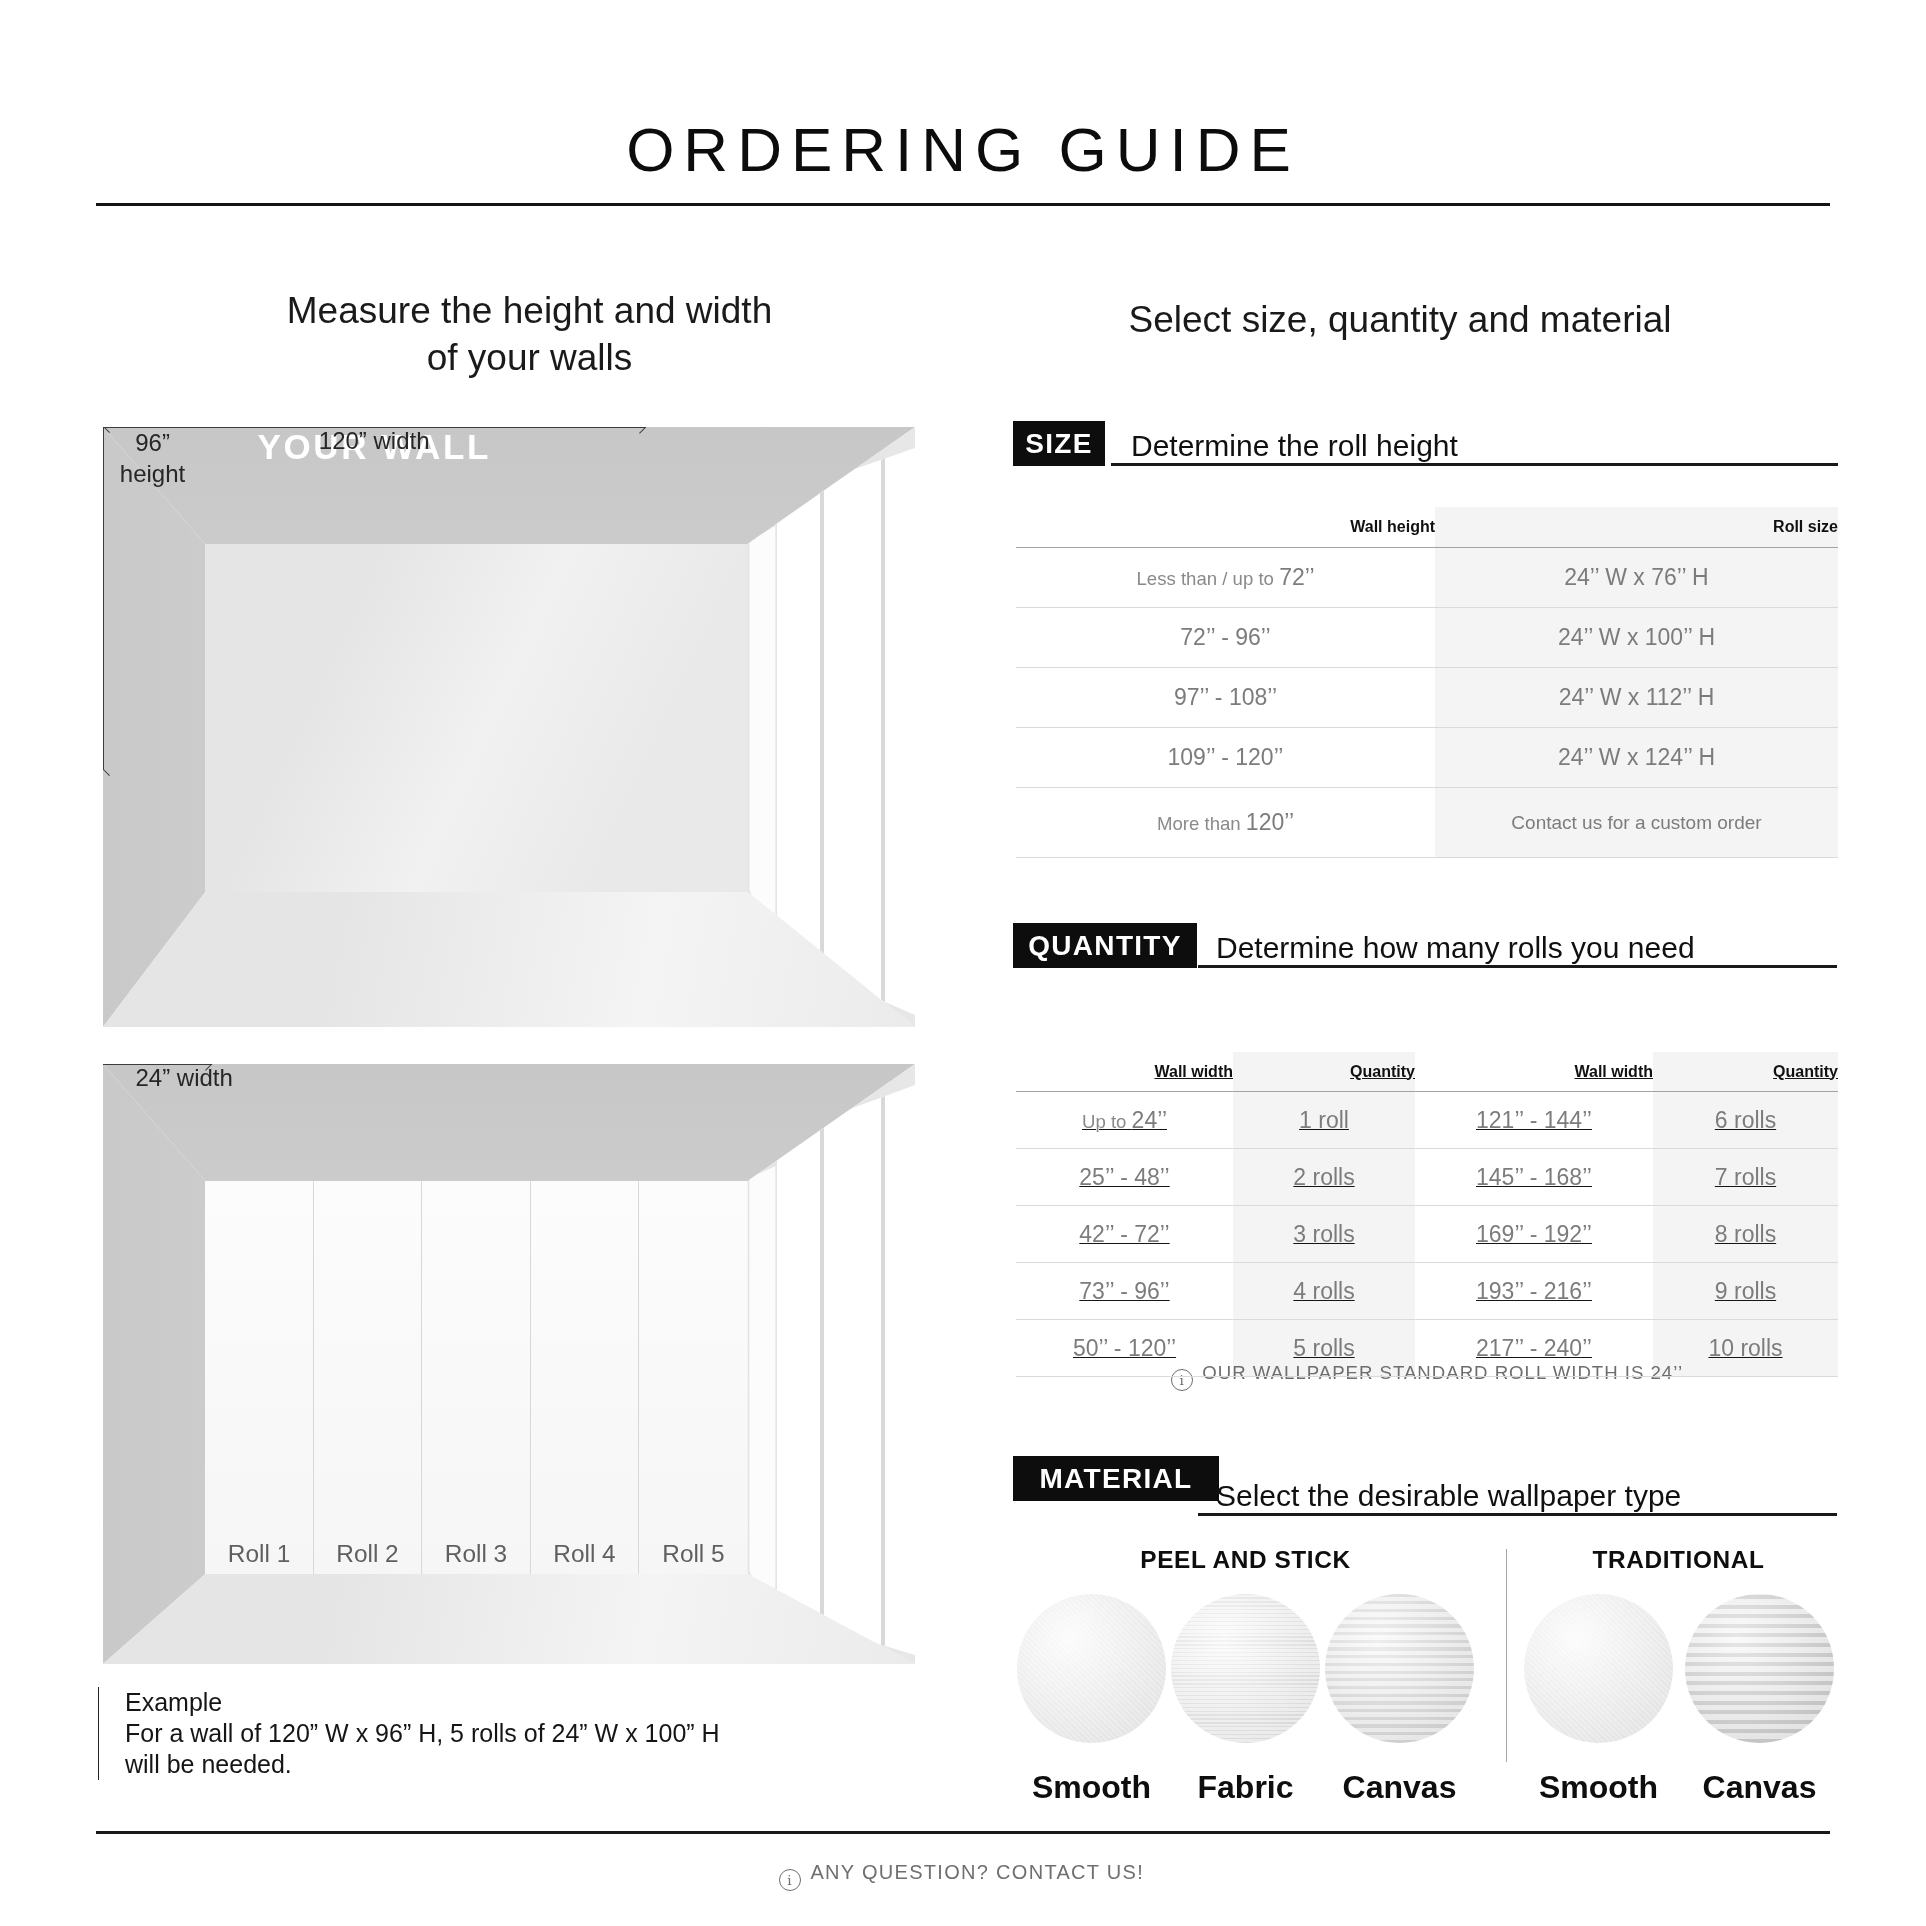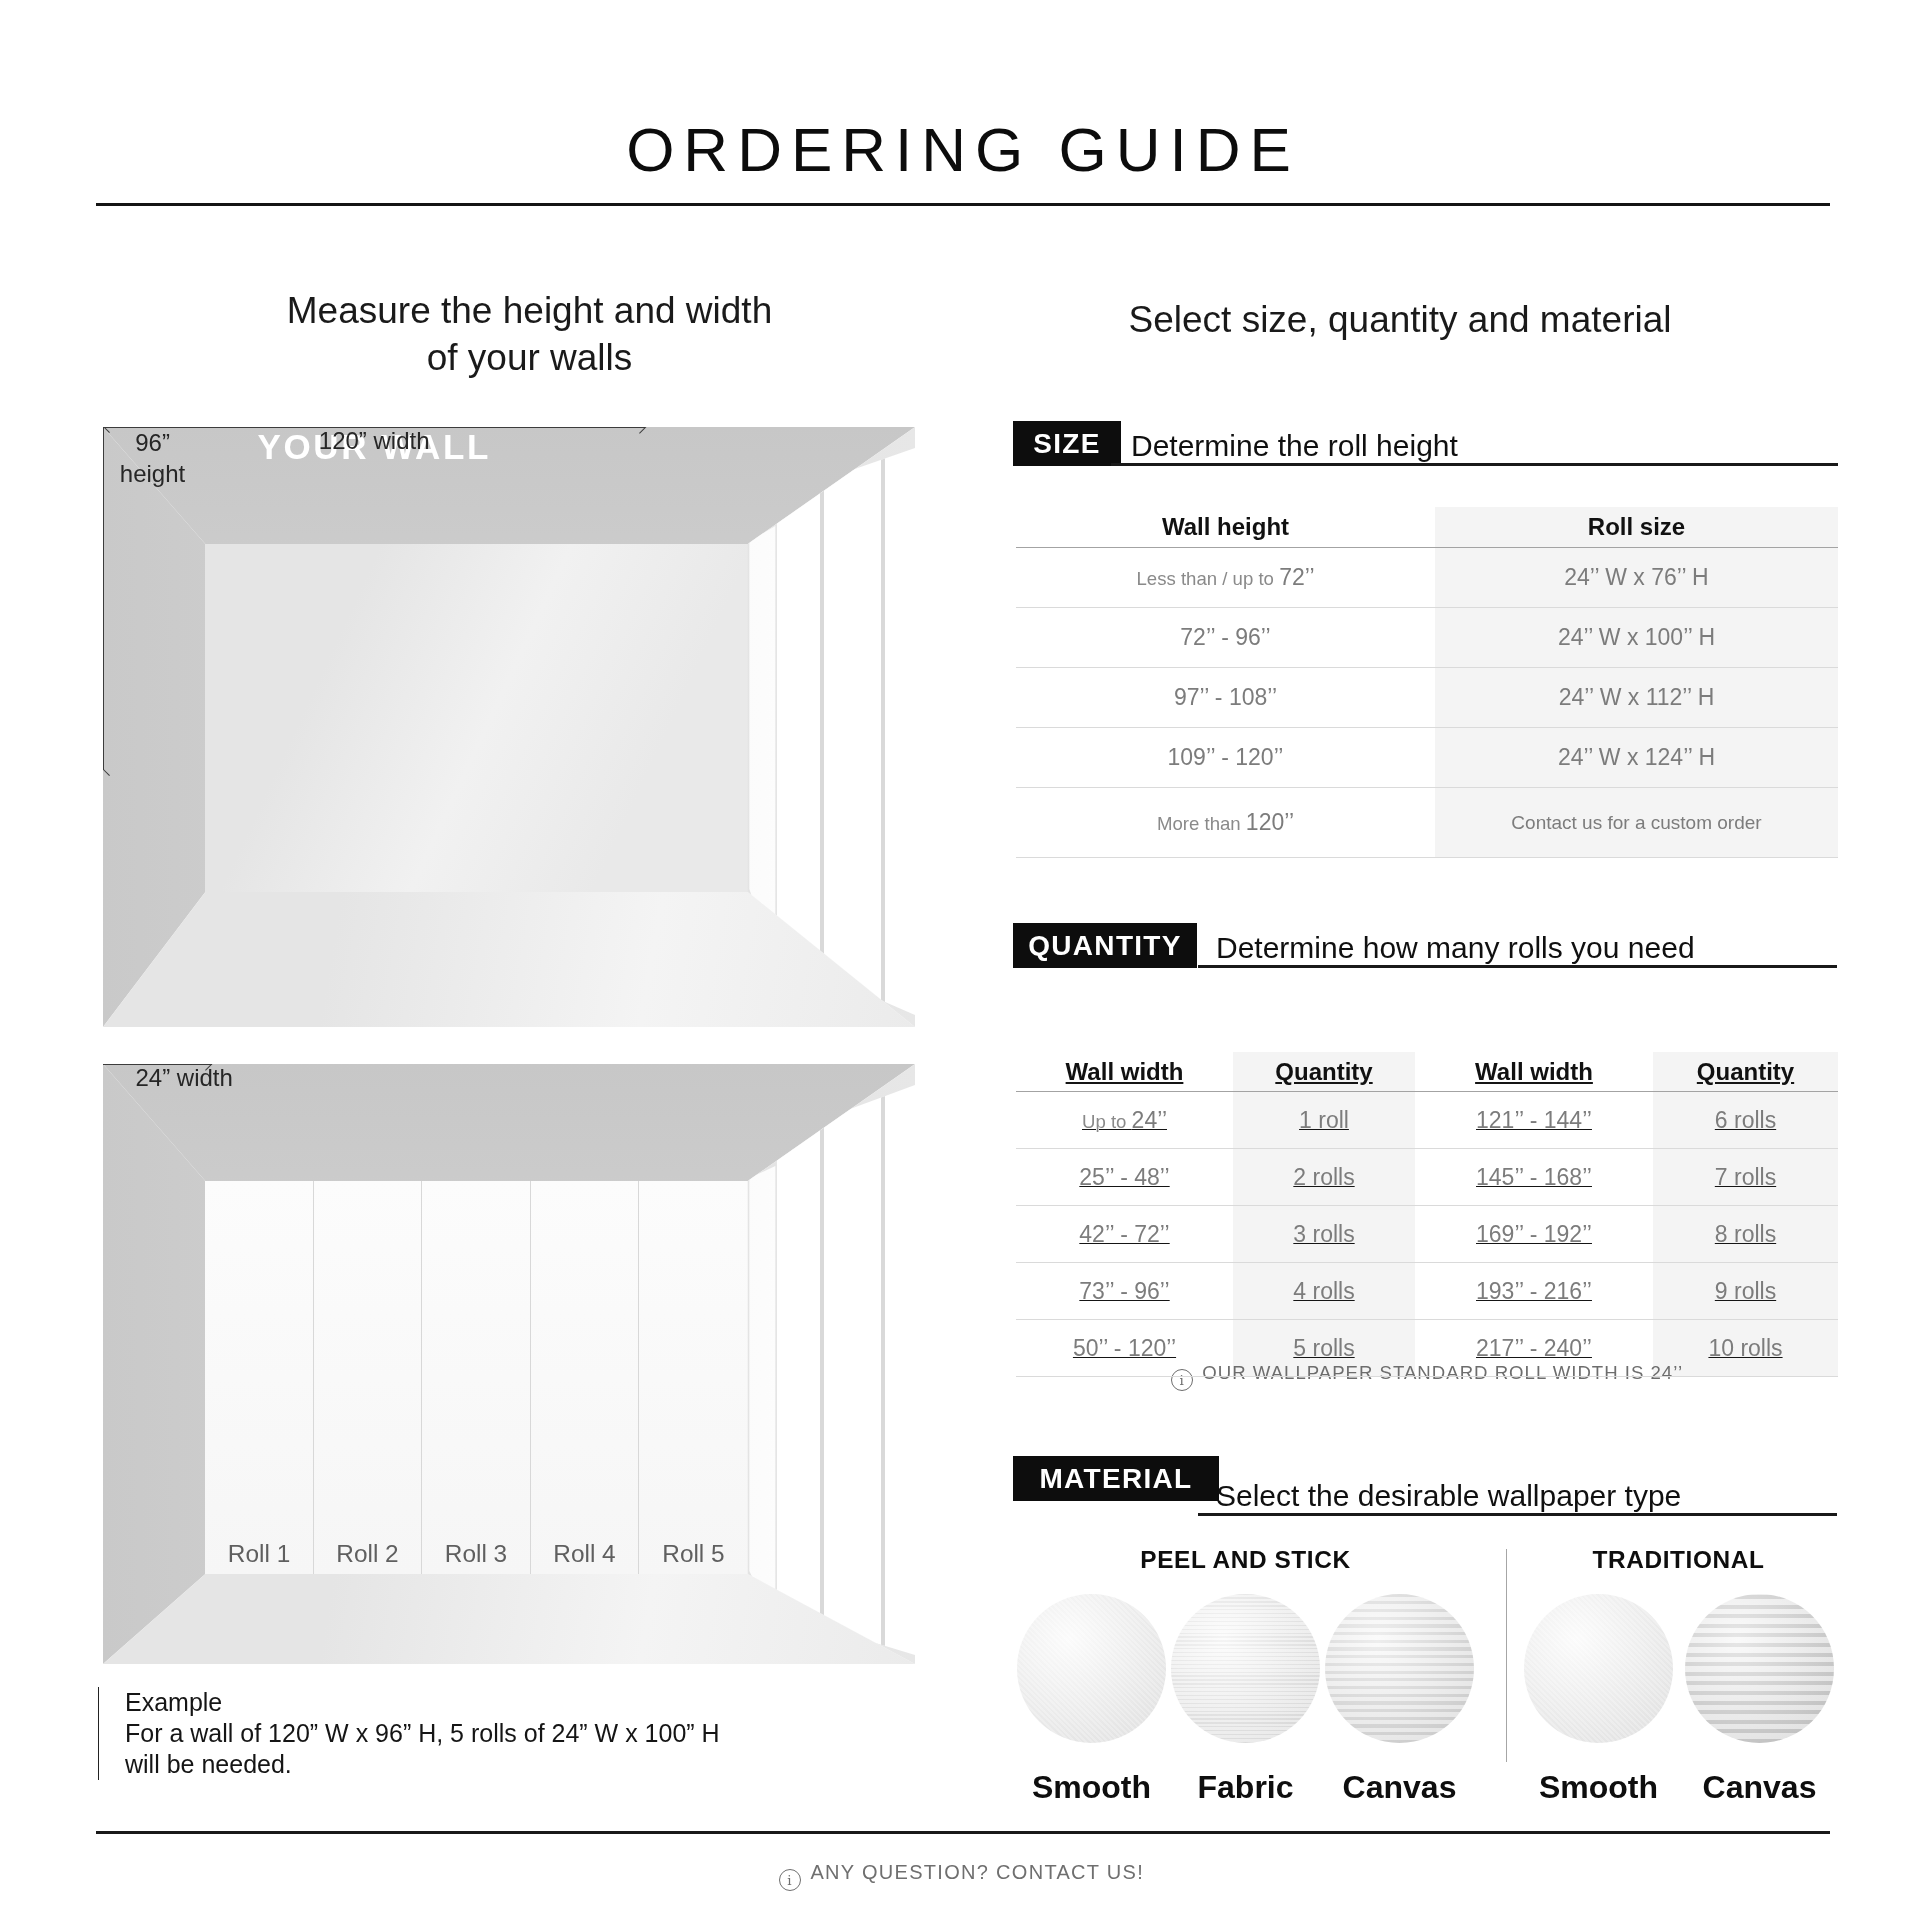--- a/index.html
+++ b/index.html
@@ -78,21 +78,21 @@
   .wl1{left:12.6%;top:83.6%;width:66.8%;}
   .wl2{left:9%;top:94%;width:20%;}
 
   
   .example{position:absolute;left:98px;top:1687px;border-left:1.9px solid #222;padding-left:26px;
            font-size:25px;line-height:1.24;color:#151515;}
 
   
   .tag{position:absolute;background:#0d0d0d;color:#fff;font-weight:bold;display:flex;align-items:center;
        justify-content:center;letter-spacing:1.3px;font-size:28px;height:45px;}
-  .tag-size{left:1013px;top:421px;width:108px;}
+  .tag-size{left:1013px;top:421px;width:92px;}
   .tag-quantity{left:1013px;top:923px;width:184px;}
   .tag-material{left:1013px;top:1456px;width:206px;}
   .subtitle{position:absolute;font-size:30px;color:#101010;}
   .sub-size{left:1131px;top:429px;}
   .sub-quantity{left:1216px;top:931px;}
   .sub-material{left:1216px;top:1479px;}
   .subrule{position:absolute;height:2.6px;background:#191919;}
   .rule-size{left:1111px;top:463px;width:727px;}
   .rule-quantity{left:1198px;top:965px;width:639px;}
   .rule-material{left:1198px;top:1513px;width:639px;}
@@ -105,21 +105,21 @@
   .colbg-size{left:419px;width:403px;}
   .colbg-q2{left:217px;width:182px;}
   .colbg-q4{left:637px;width:185px;}
   .trow{position:relative;z-index:1;display:grid;border-bottom:1.3px solid #dadada;align-items:center;}
   .size-table .trow{grid-template-columns:419px 403px;height:59px;}
   .size-table .trow.thead{height:40px;border-bottom:1.9px solid #a3a3a3;}
   .size-table .trow.tall{height:69px;}
   .q-table .trow{grid-template-columns:217px 182px 238px 185px;height:56px;}
   .q-table .trow.thead{height:39px;border-bottom:1.9px solid #a3a3a3;}
   .cell{text-align:center;}
-  .cell.head{font-size:24px;font-weight:bold;color:#111;}
+  .cell.head{font-size:16px;font-weight:bold;color:#111;text-align:right;}
   .val{font-size:23px;color:#7c7c7c;}
   .pre{font-size:18.6px;color:#8a8a8a;}
   .wrap-small{display:inline-block;max-width:282px;font-size:19px;line-height:1.35;color:#7c7c7c;}
 
   
   .qnote{position:absolute;left:1016px;top:1362px;width:822px;text-align:center;font-size:18.6px;
          color:#6d6d6d;letter-spacing:1px;}
   .info-i{display:inline-flex;align-items:center;justify-content:center;width:20.5px;height:20.5px;
           border:1.3px solid currentColor;border-radius:50%;margin-right:9px;vertical-align:-5.8px;
           font-family:"DejaVu Serif",serif;font-size:13.5px;font-style:normal;}

